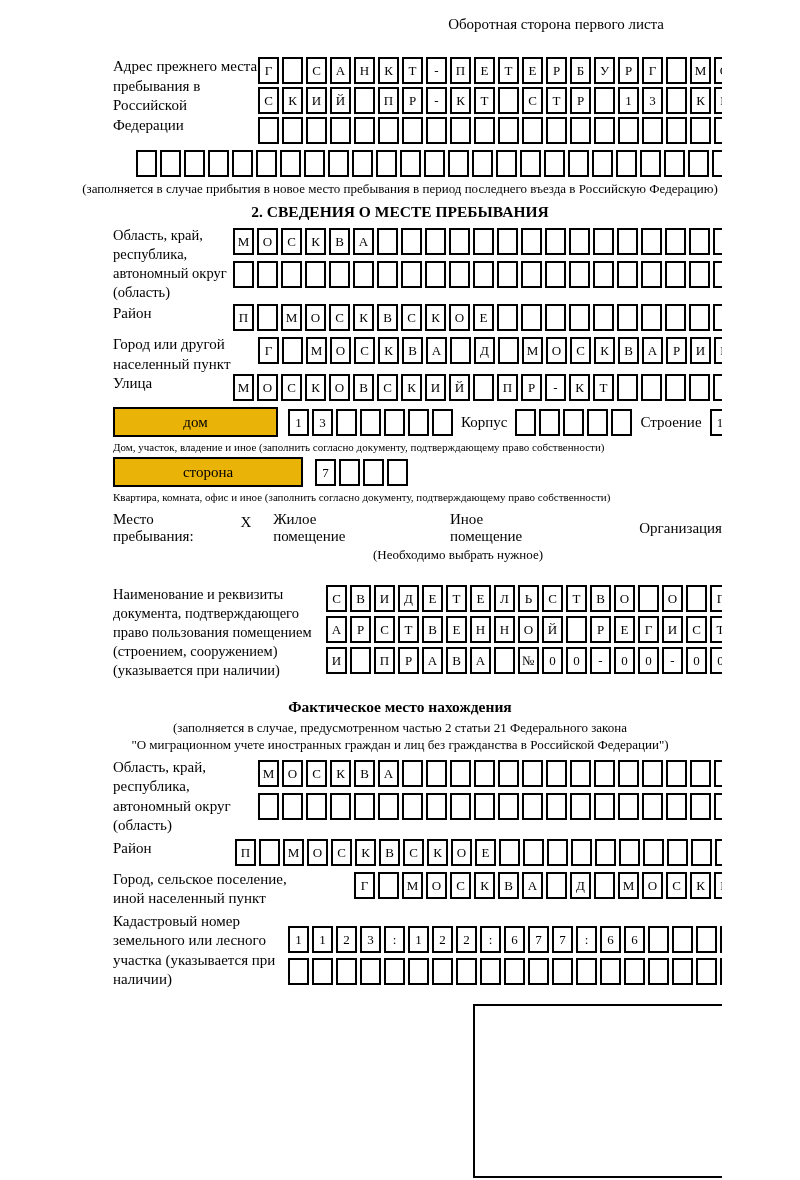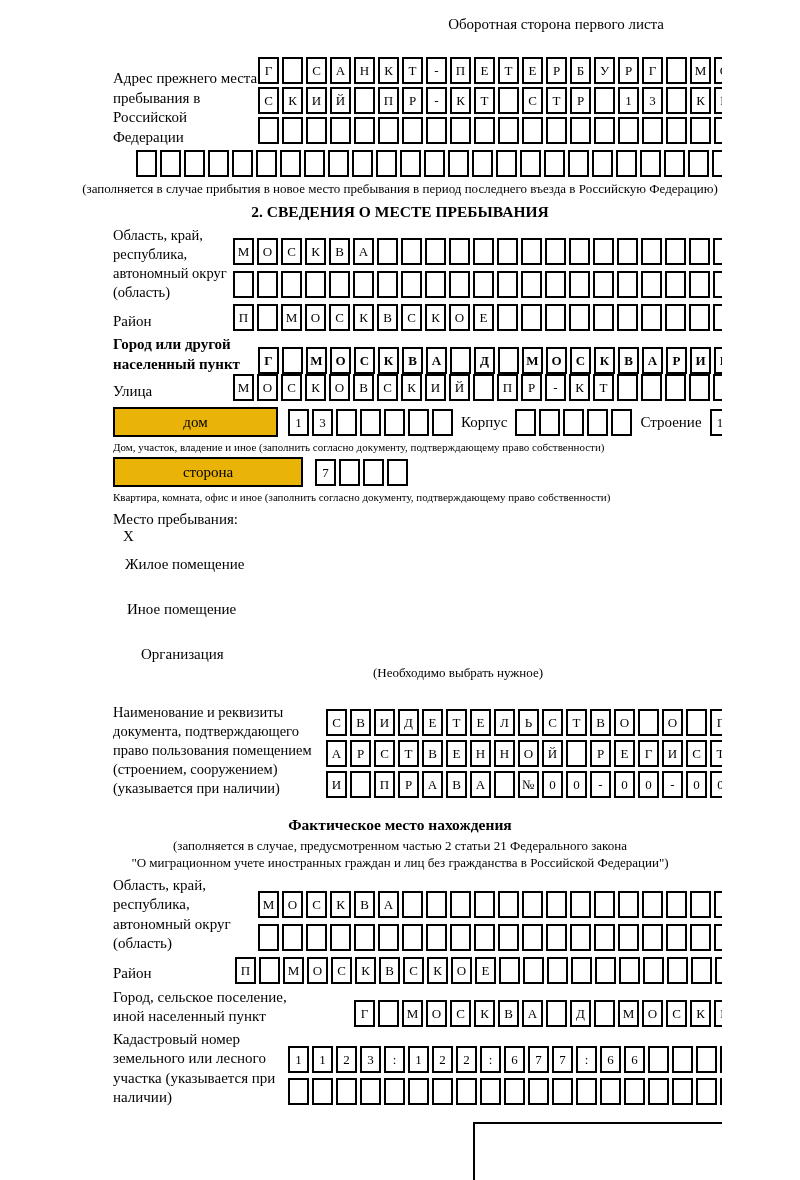--- a/index.html
+++ b/index.html
@@ -14,34 +14,34 @@
 
   .cells { display:flex; gap:3px; flex-wrap:nowrap; }
   .cells .cell {
     flex:0 0 auto; width:21px; height:27px; box-sizing:border-box;
     border:2px solid #000; background:#fff;
     display:flex; align-items:center; justify-content:center;
     font-size:13px; line-height:1;
   }
   .rowsgap > .cells { margin-bottom:3px; }
 
-  .frow { display:flex; align-items:flex-end; margin-left:35px; }
+  .frow { display:flex; align-items:flex-start; margin-left:35px; }
   .flabel { flex:0 0 auto; font-size:14.5px; line-height:1.3; }
 
   .note-c { font-size:13px; margin-top:4px; }
   .note-l { font-size:11px; margin:4px 0 0 35px; }
 
   .widebox {
     box-sizing:border-box; border:2px solid #000; height:30px;
     display:flex; align-items:center; justify-content:center;
     font-size:15px; background:#eab308; flex:0 0 auto;
   }
   .inline-lbl { font-size:15px; margin:4px 8px 0 8px; flex:0 0 auto; }
 
-  .stayrow { display:flex; align-items:flex-start; margin:8px 0 0 35px; font-size:15px;flex-direction:column; }
+  .stayrow { display:flex; align-items:center; margin:8px 0 0 35px; font-size:15px; }
   .stayrow .cell { width:22px; height:28px; }
 
   .stamp {
     box-sizing:border-box; border:2px solid #000; background:#fff;
     width:360px; height:174px; margin:14px 0 0 395px;
   }
   .stamp-note { width:380px; margin:6px 0 0 385px; text-align:center; font-size:13.5px; line-height:1.33; }
 
   .title1 { font-size:15.5px; margin-top:6px; }
   .title2 { font-size:15.5px; margin-top:18px; }
@@ -252,21 +252,21 @@
         <span class="cell"></span>
         <span class="cell"></span>
         <span class="cell"></span>
         <span class="cell"></span>
         <span class="cell"></span>
         <span class="cell"></span>
         <span class="cell"></span>
       </div>
   </div>
 
-  <div class="frow" style="margin-top:4px;font-weight:bold;">
+  <div class="frow" style="margin-top:4px;">
     <div class="flabel" style="width:145px; font-size:15px;">Город или другой населенный пункт</div>
     <div class="cells" style="margin-top:2px;">
         <span class="cell">Г</span>
         <span class="cell"></span>
         <span class="cell">М</span>
         <span class="cell">О</span>
         <span class="cell">С</span>
         <span class="cell">К</span>
         <span class="cell">В</span>
         <span class="cell">А</span>

